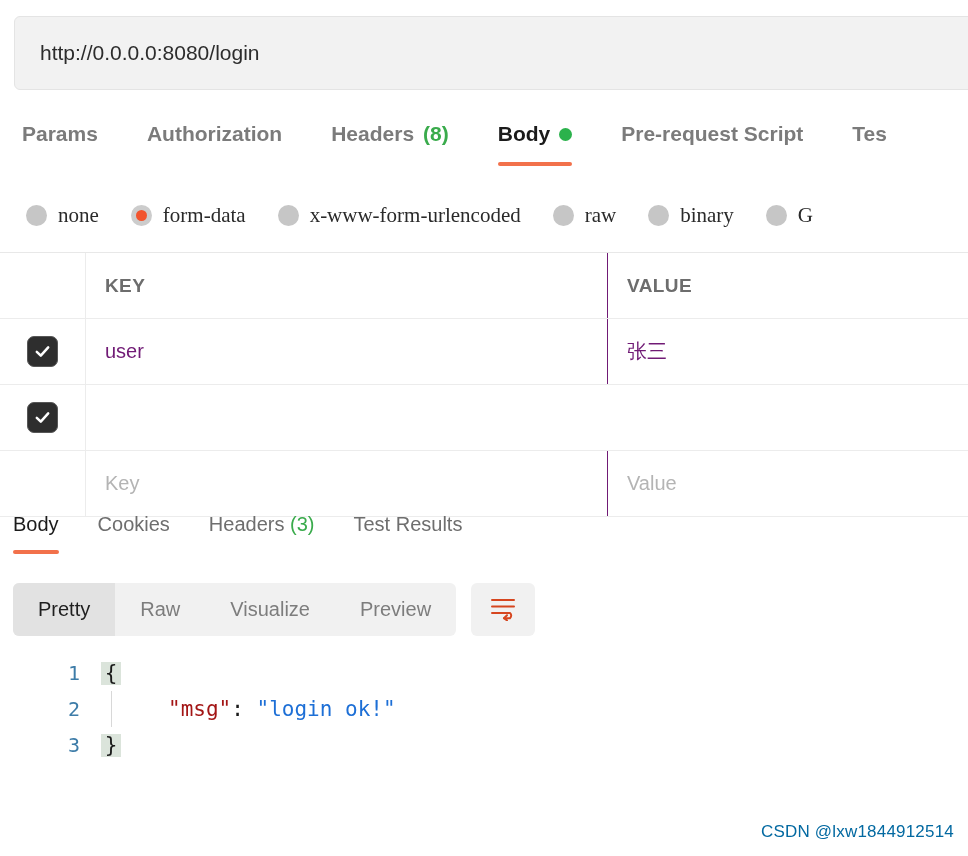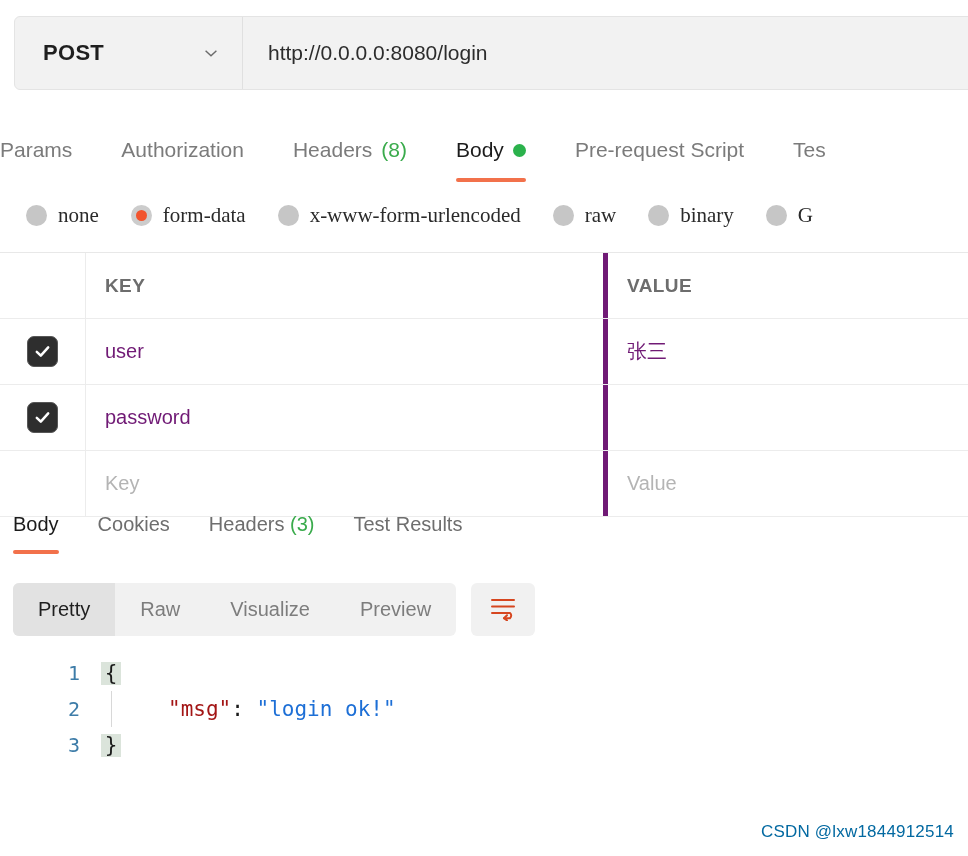--- a/index.html
+++ b/index.html
@@ -58,28 +58,30 @@
     padding-left: 25px;
     font-size: 21px;
     color: #2c2c2c;
     cursor: text;
   }
 
   
   .req-tabs {
     position: absolute;
     left: 0;
-    top: 132px;
+    top: 116px;
     width: 968px;
     height: 62px;
     display: flex;
     align-items: flex-start;
+    padding-left: 22px;
     box-sizing: border-box;
     overflow: hidden;
     white-space: nowrap;
+    font-weight: bold;
   }
   .req-tab {
     position: relative;
     font-size: 21px;
     color: #7b7b7b;
     margin-right: 49px;
     padding-top: 6px;
     cursor: pointer;
     display: flex;
     align-items: center;
@@ -177,21 +179,21 @@
     flex: none;
     border-right: 1px solid #ececec;
     display: flex;
     align-items: center;
     justify-content: center;
     box-sizing: border-box;
   }
   .kv-key {
     width: 522px;
     flex: none;
-    border-right: 5px solid #701a75;
+    border-right: 1px solid #701a75;
     display: flex;
     align-items: center;
     padding-left: 19px;
     box-sizing: border-box;
   }
   .kv-val {
     flex: 1;
     display: flex;
     align-items: center;
     padding-left: 19px;
@@ -380,28 +382,20 @@
     font-size: 17px;
     color: #0369a1;
     letter-spacing: .2px;
     white-space: nowrap;
   }
 </style>
 </head>
 <body>
 
 <div class="url-bar">
-  <div class="method-select">
-    <span class="method-label">POST</span>
-    <span class="chev">
-      <svg class="chev" viewBox="0 0 20 20" fill="none" stroke="#6b6b6b" stroke-width="1.6">
-        <path d="M4 7.5 L10 13 L16 7.5"></path>
-      </svg>
-    </span>
-  </div>
   <div class="url-input" title="Enter request URL">http://0.0.0.0:8080/login</div>
 </div>
 
 <div class="req-tabs">
   <div class="req-tab">
     <span>Params</span>
   </div>
   <div class="req-tab">
     <span>Authorization</span>
   </div>
@@ -478,23 +472,20 @@
     </div>
   </div>
 
   <div class="kv-row">
     <div class="kv-check">
       <span class="checkbox">
         <svg width="19" height="19" viewBox="0 0 20 20" fill="none" stroke="#ffffff" stroke-width="2.6" stroke-linecap="round" stroke-linejoin="round">
           <path d="M4 10.4 L8.2 14.4 L16 5.6"></path>
         </svg>
       </span>
-    </div>
-    <div class="kv-key">
-      <span class="cell-text">password</span>
     </div>
   </div>
 
   <div class="kv-row">
     <div class="kv-check"></div>
     <div class="kv-key">
       <span class="cell-ph">Key</span>
     </div>
     <div class="kv-val">
       <span class="cell-ph">Value</span>

